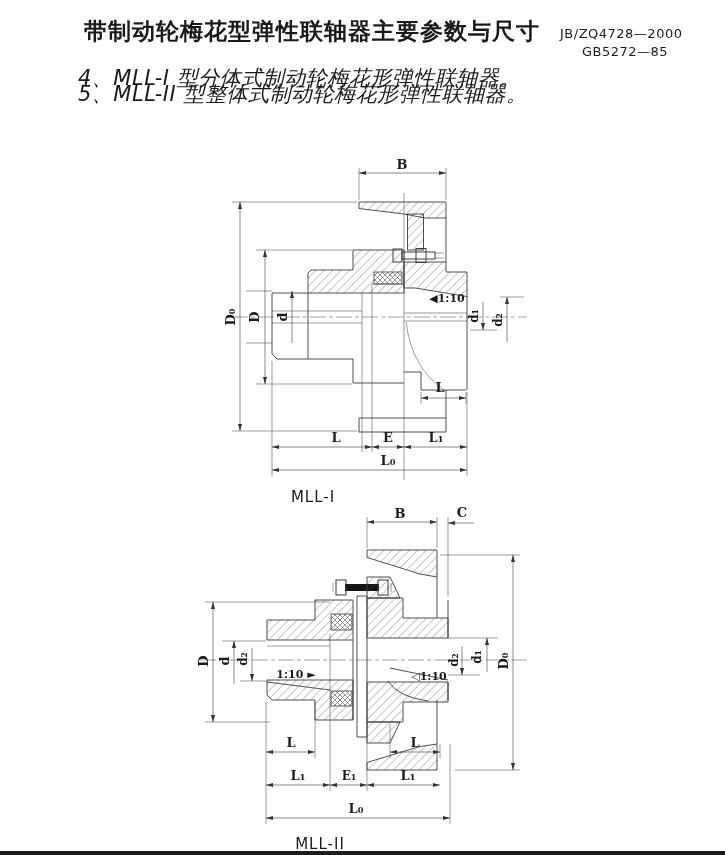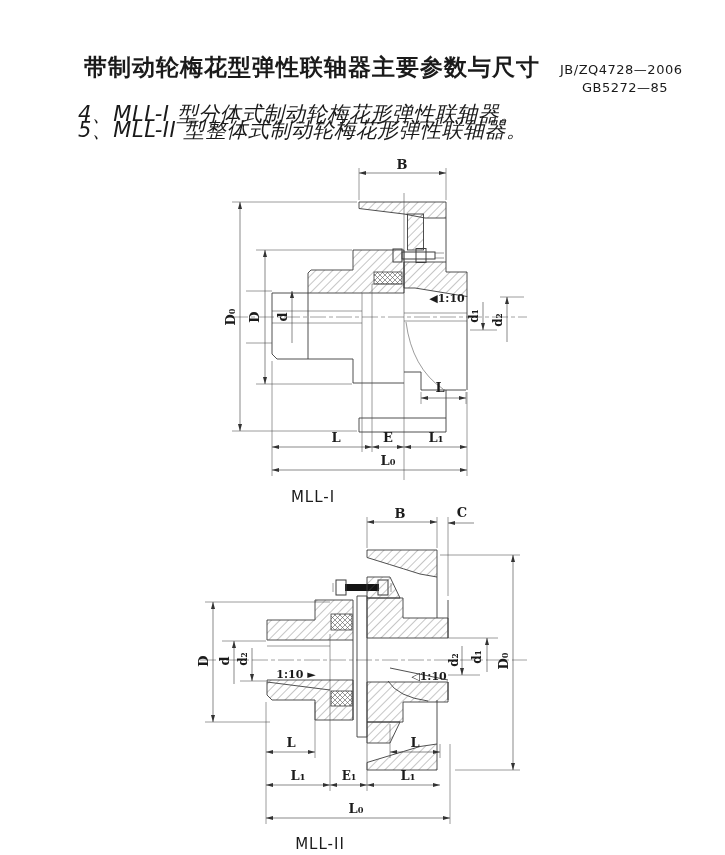--- a/index.html
+++ b/index.html
@@ -1,18 +1,18 @@
 <!DOCTYPE html>
 <html><head>
 <meta charset="utf-8">
 <style>
   html,body{margin:0;padding:0;background:#e8e8e8;}
   #page{position:relative;width:725px;height:855px;background:#ffffff;overflow:hidden;
         font-family:"DejaVu Sans","Liberation Sans",sans-serif;color:#1a1a1a;}
-  .abs{position:absolute;margin-top:36px;}
+  .abs{position:absolute;}
   #title{left:84px;top:16px;font-size:23px;font-weight:bold;letter-spacing:1px;white-space:nowrap;}
   #std1{left:560px;top:26px;font-size:13px;letter-spacing:0.5px;}
   #std2{left:582px;top:44px;font-size:13px;letter-spacing:0.5px;}
   .note{left:78px;font-size:21px;letter-spacing:0.5px;white-space:nowrap;font-style:italic;}
   #note4{top:64px;}
   #note5{top:80px;text-align:center;}
   #botbar{left:0;top:851px;width:725px;height:4px;background:#1c1c1c;}
   svg{position:absolute;}
   svg text{font-family:"DejaVu Serif","DejaVu Sans",serif;font-weight:bold;fill:#1b1b1b;}
   .dl{font-size:13px;}
@@ -26,21 +26,21 @@
   .cl{stroke:#555;stroke-width:0.55;fill:none;stroke-dasharray:16 3 4 3;}
   .hat{stroke:#3c3c3c;stroke-width:0.9;}
   .xht{stroke:#3c3c3c;stroke-width:0.8;}
   .wht{fill:#ffffff;stroke:none;}
 </style>
 </head>
 <body>
 <div id="page">
 
 <div class="abs" id="title">带制动轮梅花型弹性联轴器主要参数与尺寸</div>
-<div class="abs" id="std1">JB/ZQ4728—2006</div>
+<div class="abs" id="std1">JB/ZQ4728—2000</div>
 <div class="abs" id="std2">GB5272—85</div>
 <div class="abs note" id="note4">4、MLL-I 型分体式制动轮梅花形弹性联轴器。</div>
 <div class="abs note" id="note5">5、MLL-II 型整体式制动轮梅花形弹性联轴器。</div>
 
 <svg style="left:185px;top:150px;" width="355" height="365" viewBox="185 150 355 365">
   <defs>
     <marker id="arr1" viewBox="0 0 12 8" refX="11.5" refY="4" markerWidth="13" markerHeight="8.5" orient="auto-start-reverse">
       <path d="M11.8,4 L0,0.7 L0,7.3 Z" fill="#333"></path>
     </marker>
     <pattern id="hp1" patternUnits="userSpaceOnUse" width="6" height="6" patternTransform="rotate(45)">

